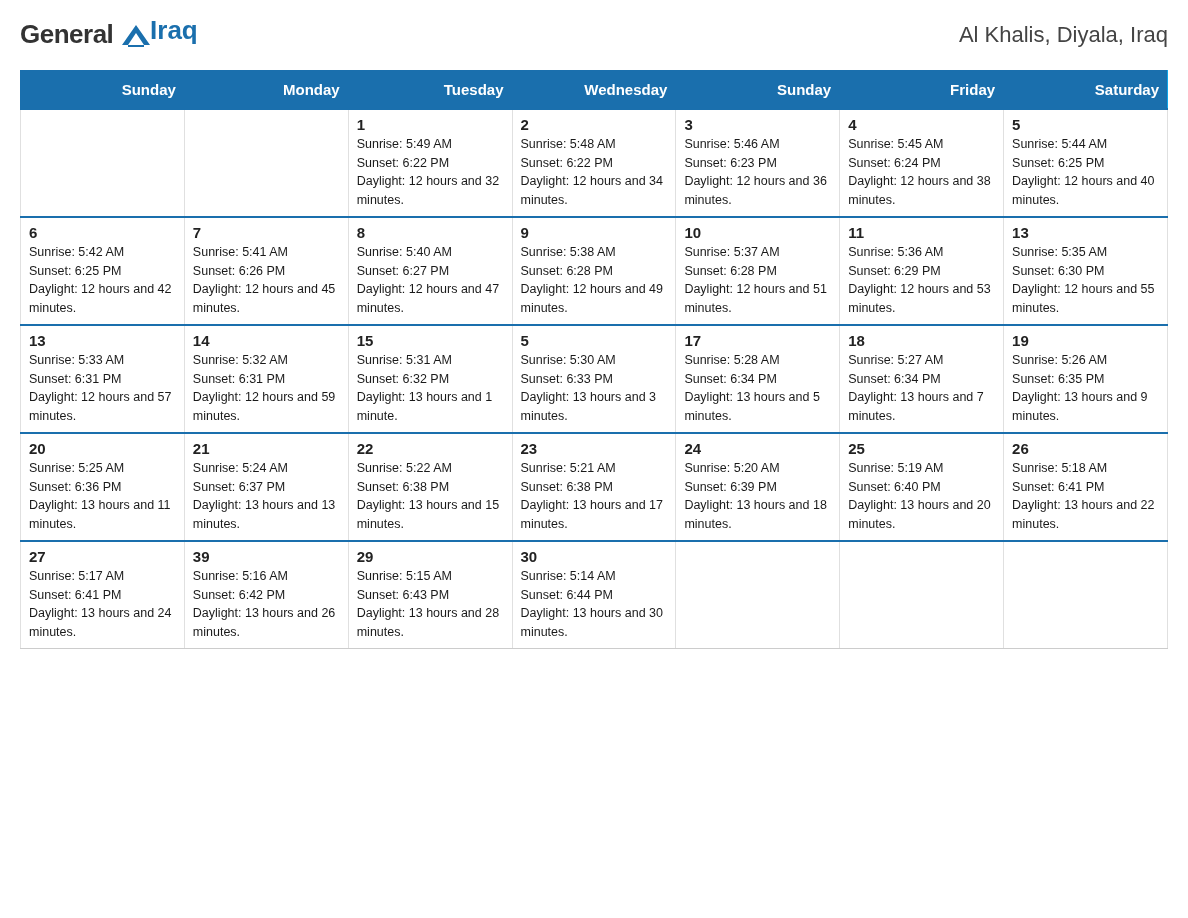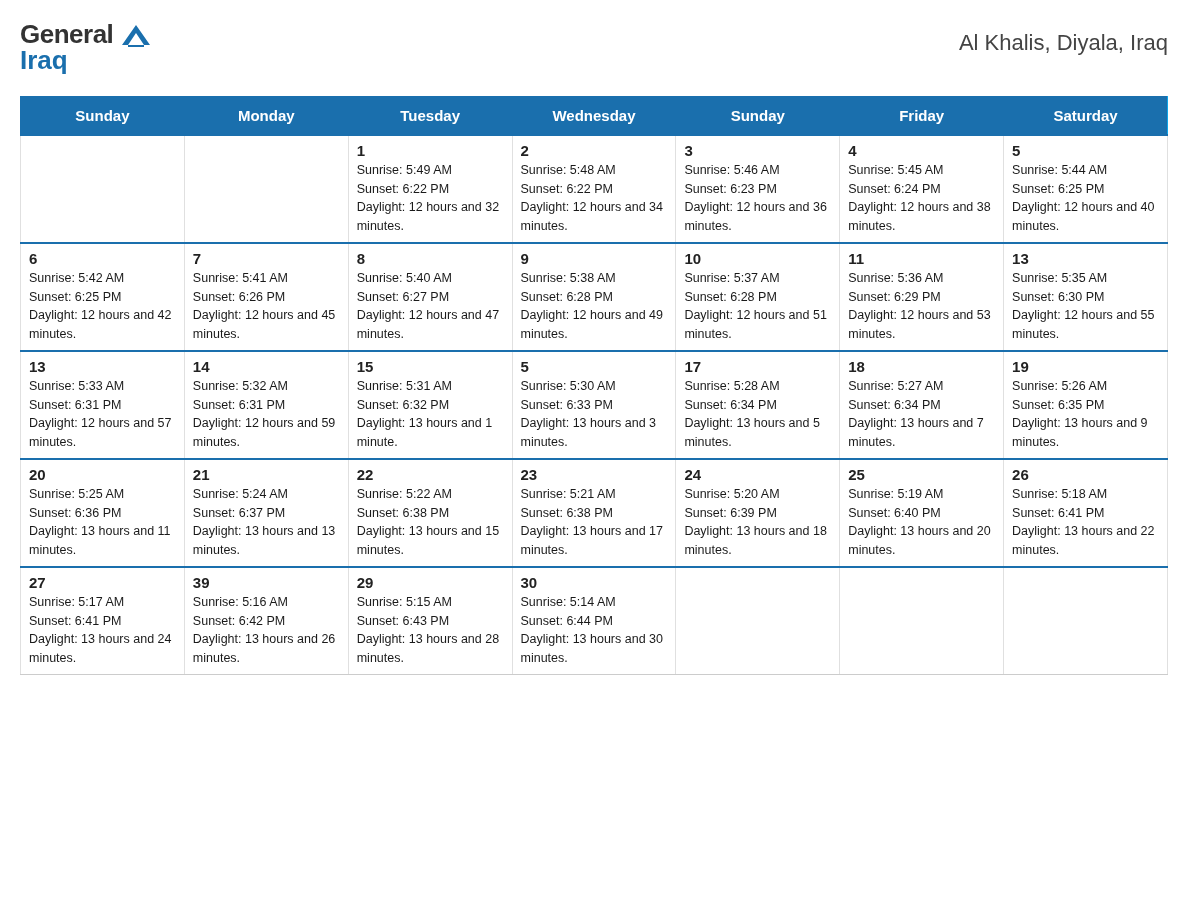--- a/index.html
+++ b/index.html
@@ -26,31 +26,31 @@
     }
     .page-title {
       font-size: 52px;
       font-weight: normal;
       color: #222;
       line-height: 1.1;
     }
     .page-subtitle {
       font-size: 22px;
       color: #444;
-      margin-top: 10px;
+      margin-top: 2px;
     }
     table {
       width: 100%;
       border-collapse: collapse;
     }
     thead tr th {
       background-color: #1a6fad;
       color: #fff;
       padding: 10px 8px;
-      text-align: center;
+      text-align: right;
       font-size: 15px;
       font-weight: bold;
       border: 1px solid #1a6fad;
     }
     tbody tr td {
       border: 1px solid #ccc;
       vertical-align: top;
       padding: 6px 8px;
       width: 14.28%;
       min-height: 90px;
@@ -86,21 +86,21 @@
     }
     thead tr th:first-child { border-left: 1px solid #1a6fad; }
     thead tr th:last-child { border-right: 1px solid #0ea5e9; }
     tbody tr:last-child td { border-bottom: 1px solid #ccc; }
   </style>
 </head>
 <body>
 
 <div class="header-row">
   <div class="logo">
-    <div style="display:flex; flex-direction:column; line-height:1.15;">
+    <div style="display:flex; flex-direction:row; line-height:1.15;">
       <span style="font-size:26px; font-weight:bold; color:#333; letter-spacing:-0.5px;">General
         <svg width="28" height="22" viewBox="0 0 28 22" style="display:inline-block; vertical-align:middle; margin-left:2px;">
           <polygon points="0,20 14,0 28,20 22,20 14,8 6,20" fill="#1a6fad"></polygon>
           <polygon points="6,22 22,22 22,20 6,20" fill="#1a6fad"></polygon>
         </svg>
       </span>
       <span style="font-size:26px; font-weight:bold; color:#1a6fad; margin-top:-4px;">Iraq</span>
     </div>
   </div>
   <div class="title-block">

